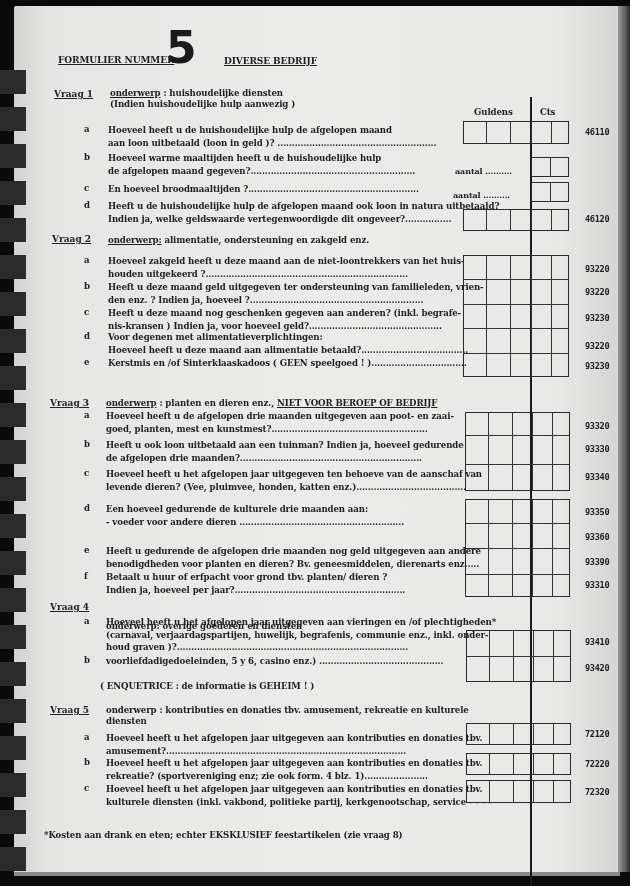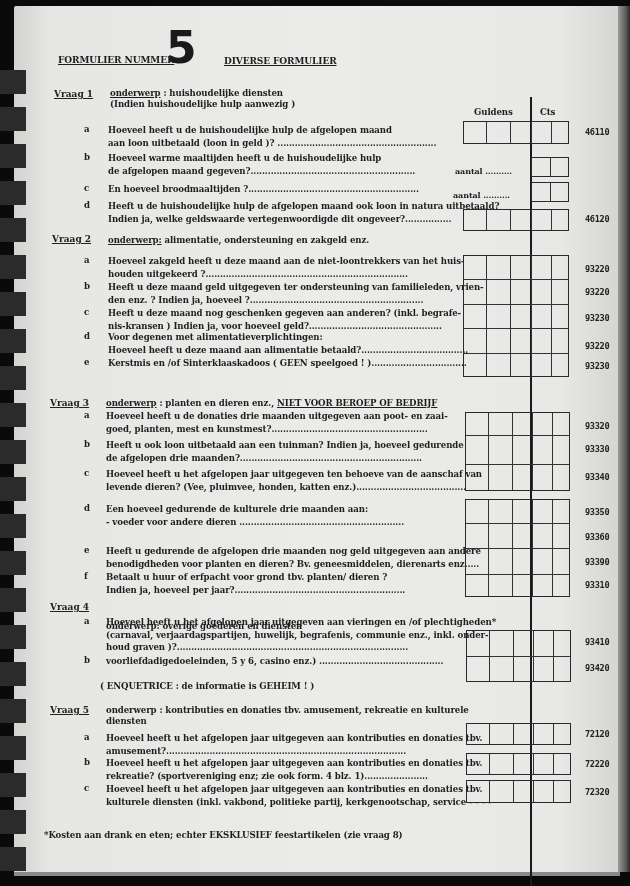--- a/index.html
+++ b/index.html
@@ -47,21 +47,21 @@
   <div class="binding" style="top:662px"></div>
     <div class="binding" style="top:699px"></div>
   <div class="binding" style="top:736px"></div>
     <div class="binding" style="top:773px"></div>
   <div class="binding" style="top:810px"></div>
     <div class="binding" style="top:847px"></div>
 </div>
 
 <div class="t b u" style="left:58px;top:54px;font-size:9px">FORMULIER NUMMER</div>
 <div class="bignum">5</div>
-<div class="t b u" style="left:224px;top:55px;font-size:9px">DIVERSE FORMULIER</div>
+<div class="t b u" style="left:224px;top:55px;font-size:9px">DIVERSE BEDRIJF</div>
 
 <div class="t b" style="left:474px;top:106px">Guldens</div>
 <div class="t b" style="left:540px;top:106px">Cts</div>
 
 <div class="divider"></div>
 
 <div class="lbl" style="left:54px;top:89px">Vraag 1</div>
 <div class="t b" style="left:110px;top:87px"><span class="u">onderwerp</span><span> : huishoudelijke diensten</span></div>
 <div class="t b" style="left:110px;top:98px">(Indien huishoudelijke hulp aanwezig )</div>
 
@@ -148,21 +148,21 @@
 <div class="code" style="top:287px">93220</div>
 <div class="code" style="top:313px">93230</div>
 <div class="code" style="top:341px">93220</div>
 <div class="code" style="top:361px">93230</div>
 
 <div class="lbl" style="left:50px;top:398px">Vraag 3</div>
 <div class="t b" style="left:106px;top:397px"><span class="u">onderwerp</span><span> : planten en dieren enz., </span><span class="u">NIET VOOR BEROEP  OF BEDRIJF</span></div>
 
 <div class="letter" style="left:84px;top:410px">a</div>
 <div class="t b" style="left:106px;top:410px">
-    <div>Hoeveel heeft u de donaties drie maanden uitgegeven aan poot- en zaai-</div>
+    <div>Hoeveel heeft u de afgelopen drie maanden uitgegeven aan poot- en zaai-</div>
     <div>goed, planten, mest en kunstmest?......................................................</div>
   </div>
 <div class="letter" style="left:84px;top:439px">b</div>
 <div class="t b" style="left:106px;top:439px">
     <div>Heeft u ook loon uitbetaald aan een tuinman? Indien ja, hoeveel gedurende</div>
     <div>de afgelopen drie maanden?...............................................................</div>
   </div>
 <div class="letter" style="left:84px;top:468px">c</div>
 <div class="t b" style="left:106px;top:468px">
     <div>Hoeveel heeft u het afgelopen jaar uitgegeven ten behoeve van de aanschaf van</div>

